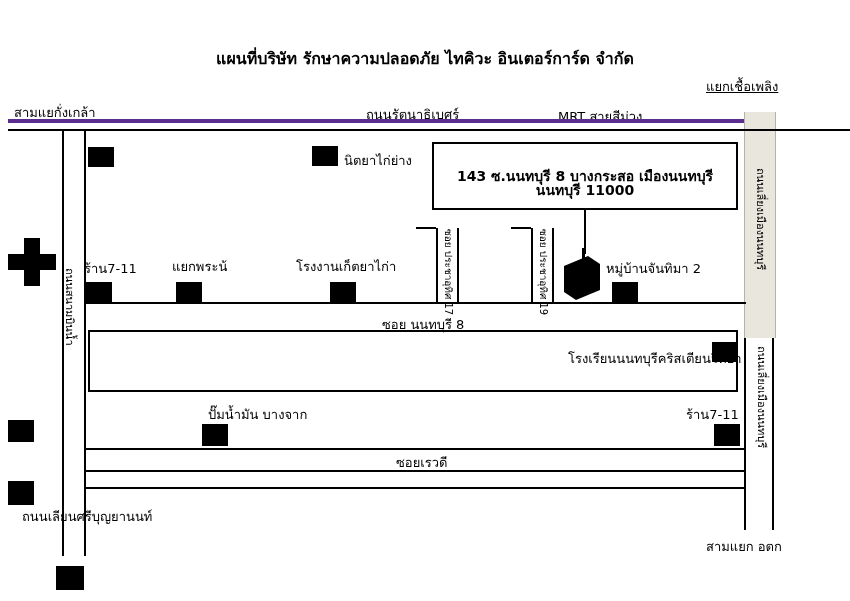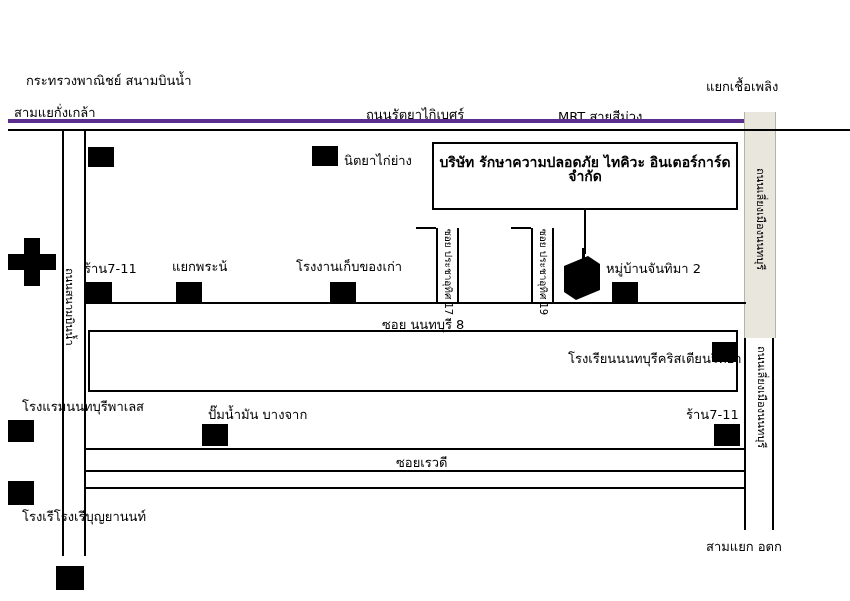--- a/index.html
+++ b/index.html
@@ -20,25 +20,25 @@
   }
   .abox .l2{margin-top:14px;}
   .rect{position:absolute;border:2px solid #000;background:transparent;}
   .cross-h,.cross-v{position:absolute;background:#000;}
 </style>
 </head>
 <body>
 
 <div class="map">
 
+  <div class="ttl" style="top:46px;">แผนที่บริษัท รักษาความปลอดภัย ไทคิวะ อินเตอร์การ์ด จำกัด</div>
 
-  <div class="lbl" style="left:26px;top:70px;">กระทรวงพาณิชย์ สนามบินน้ำ</div>
-  <div class="lbl" style="left:706px;top:76px;">แยกเชื้อเพลิง</div>
+  <div class="lbl" style="left:706px;top:76px;text-decoration:underline;">แยกเชื้อเพลิง</div>
   <div class="lbl" style="left:14px;top:102px;">สามแยกั่งเกล้า</div>
-  <div class="lbl" style="left:366px;top:104px;">ถนนรัตยาไกิเบศร์</div>
+  <div class="lbl" style="left:366px;top:104px;">ถนนรัตนาธิเบศร์</div>
   <div class="lbl" style="left:558px;top:106px;">MRT สายสีม่วง</div>
 
   <div class="band" style="left:744px;top:112px;width:30px;height:226px;"></div>
   <div class="vlbl" style="left:751px;top:168px;">ถนนเลี่ยงเมืองนนทบุรี</div>
 
   <div class="mrt" style="left:8px;top:119px;width:736px;height:4px;"></div>
   <div class="hline" style="left:8px;top:129px;width:842px;height:2px;"></div>
 
   <div class="vline" style="left:62px;top:131px;width:2px;height:425px;"></div>
   <div class="vline" style="left:84px;top:131px;width:2px;height:425px;"></div>
@@ -47,38 +47,38 @@
   <div class="vline" style="left:744px;top:338px;width:2px;height:192px;"></div>
   <div class="vline" style="left:772px;top:338px;width:2px;height:192px;"></div>
   <div class="vlbl" style="left:752px;top:346px;">ถนนเลี่ยงเมืองนนทบุรี</div>
 
   <div class="marker" style="left:88px;top:147px;width:26px;height:20px;"></div>
 
   <div class="marker" style="left:312px;top:146px;width:26px;height:20px;"></div>
   <div class="lbl" style="left:344px;top:150px;">นิตยาไก่ย่าง</div>
 
   <div class="abox" style="left:432px;top:142px;width:302px;height:53px;">
-    <div class="l1">บริษัท รักษาความปลอดภัย ไทคิวะ อินเตอร์การ์ด จำกัด</div>
+    <div class="l2">143 ซ.นนทบุรี 8 บางกระสอ เมืองนนทบุรี นนทบุรี 11000</div>
   </div>
 
   <div class="vline" style="left:584px;top:210px;width:2px;height:44px;"></div>
 
   <svg style="position:absolute;left:560px;top:248px;" width="44" height="54" viewBox="0 0 44 54">
     <rect x="22" y="0" width="3" height="12" fill="#000"></rect>
     <polygon points="4,18 28,8 40,16 40,42 16,52 4,44" fill="#000"></polygon>
   </svg>
 
   <div>
     <div class="cross-h" style="left:8px;top:254px;width:48px;height:16px;"></div>
     <div class="cross-v" style="left:24px;top:238px;width:16px;height:48px;"></div>
   </div>
 
   <div class="lbl" style="left:84px;top:258px;">ร้าน7-11</div>
   <div class="lbl" style="left:172px;top:256px;">แยกพระน้</div>
-  <div class="lbl" style="left:296px;top:256px;">โรงงานเก็บของเก่า</div>
+  <div class="lbl" style="left:296px;top:256px;">โรงงานเก็ตยาไก่า</div>
   <div class="lbl" style="left:606px;top:258px;">หมู่บ้านจันทิมา 2</div>
 
   <div class="marker" style="left:86px;top:282px;width:26px;height:20px;"></div>
   <div class="marker" style="left:176px;top:282px;width:26px;height:20px;"></div>
   <div class="marker" style="left:330px;top:282px;width:26px;height:20px;"></div>
   <div class="marker" style="left:612px;top:282px;width:26px;height:20px;"></div>
 
   <div class="hline" style="left:416px;top:227px;width:20px;height:2px;"></div>
   <div class="vline" style="left:436px;top:228px;width:2px;height:76px;"></div>
   <div class="vline" style="left:457px;top:228px;width:2px;height:76px;"></div>
@@ -89,34 +89,33 @@
   <div class="vline" style="left:552px;top:228px;width:2px;height:76px;"></div>
   <div class="vlbl" style="left:536px;top:229px;font-size:10px;">ซอย ประชาอุทิศ 19</div>
 
   <div class="hline" style="left:84px;top:302px;width:662px;height:2px;"></div>
   <div class="lbl" style="left:382px;top:314px;">ซอย นนทบุรี 8</div>
 
   <div class="rect" style="left:88px;top:330px;width:646px;height:58px;"></div>
   <div class="lbl" style="left:568px;top:348px;">โรงเรียนนนทบุรีคริสเตียนวิทยา</div>
   <div class="marker" style="left:712px;top:342px;width:26px;height:20px;"></div>
 
-  <div class="lbl" style="left:22px;top:396px;">โรงแรมนนทบุรีพาเลส</div>
   <div class="marker" style="left:8px;top:420px;width:26px;height:22px;"></div>
 
   <div class="lbl" style="left:208px;top:404px;text-align:center;">ปั๊มน้ำมัน บางจาก</div>
   <div class="marker" style="left:202px;top:424px;width:26px;height:22px;"></div>
 
   <div class="lbl" style="left:686px;top:404px;">ร้าน7-11</div>
   <div class="marker" style="left:714px;top:424px;width:26px;height:22px;"></div>
 
   <div class="hline" style="left:84px;top:448px;width:662px;height:2px;"></div>
   <div class="lbl" style="left:396px;top:452px;">ซอยเรวดี</div>
   <div class="hline" style="left:84px;top:470px;width:662px;height:2px;"></div>
   <div class="hline" style="left:84px;top:487px;width:662px;height:2px;"></div>
 
   <div class="marker" style="left:8px;top:481px;width:26px;height:24px;"></div>
-  <div class="lbl" style="left:22px;top:506px;">โรงเรีโรงเรีบุญยานนท์</div>
+  <div class="lbl" style="left:22px;top:506px;">ถนนเลียนศรีบุญยานนท์</div>
 
   <div class="lbl" style="left:706px;top:536px;text-align:right;">สามแยก อตก</div>
 
   <div class="marker" style="left:56px;top:566px;width:28px;height:24px;"></div>
 
 </div>
 
 </body></html>

